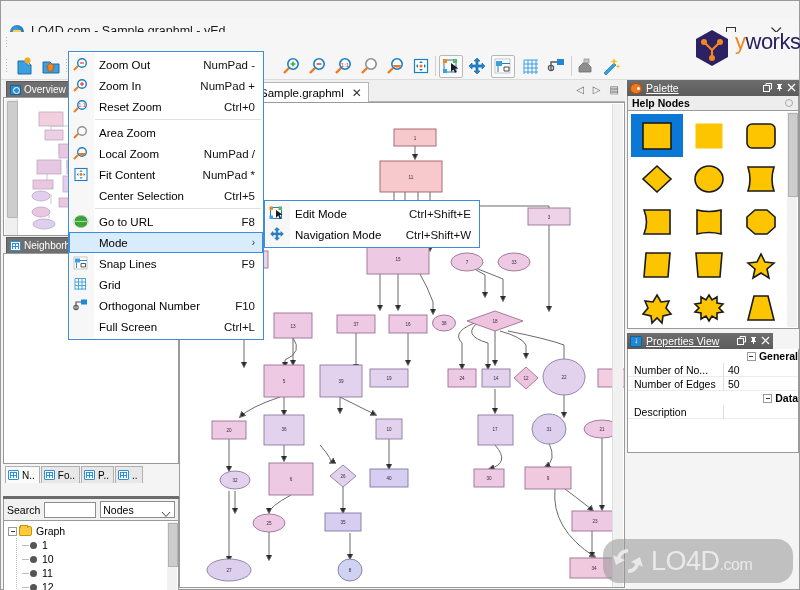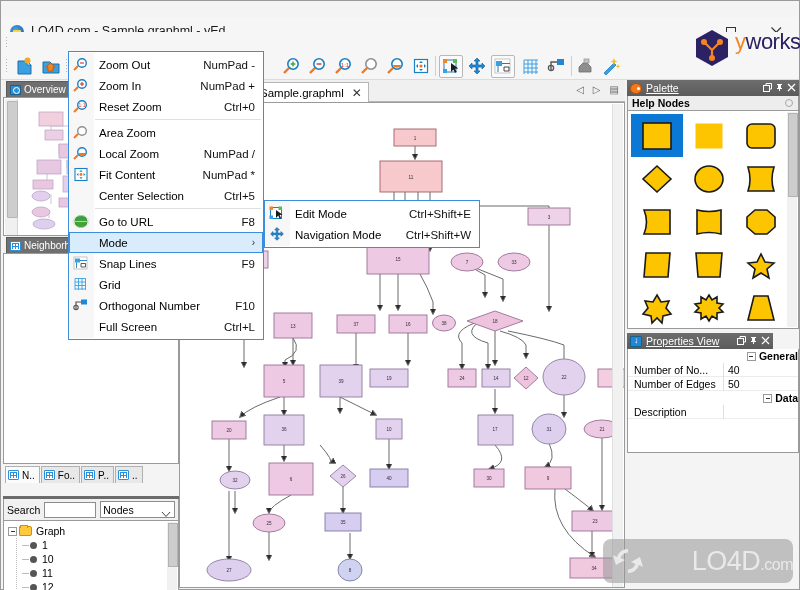--- a/index.html
+++ b/index.html
@@ -297,22 +297,22 @@
   }
   .pexp::after{ content:""; position:absolute; left:1.5px; top:3.5px; width:4px; height:1px; background:#333; }
   .pkey { width:96px; padding-left:6px; border-right:1px solid #dfdfdf; overflow:hidden;
           white-space:nowrap; height:14px; line-height:14px; }
   .pval { flex:1; padding-left:4px; height:14px; line-height:14px; }
   .prow.sep { border-bottom:1px solid #ececec; }
 
   
   .watermark {
     position:absolute; right:6px; bottom:6px; width:190px; height:44px;
-    background:rgba(150,150,150,.55); border-radius:8px;
-    display:flex; align-items:center; padding-left:8px; gap:6px;justify-content:space-between;
+    background:rgba(150,150,150,.55); border-radius:16px;
+    display:flex; align-items:center; padding-left:8px; gap:6px;
   }
   .wm-text { font-size:27px; color:#e9e9e9; letter-spacing:-0.5px; }
   .wm-text small { font-size:16px; }
 
   
   .dropdown {
     position:absolute; left:67px; top:50px; width:196px;
     background:#fff; border:1px solid #3c8edc; z-index:60;
     padding:2px 0 2px 0;
   }

